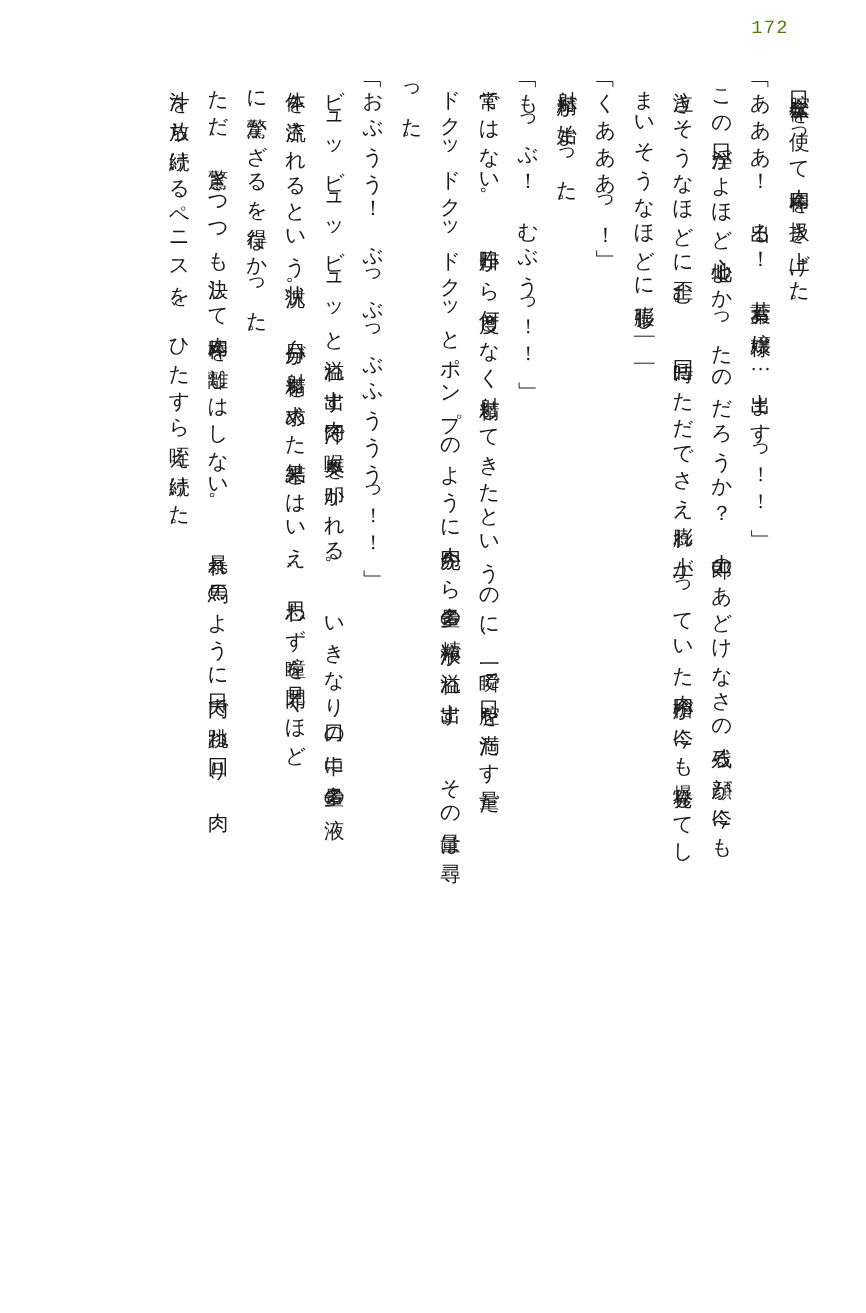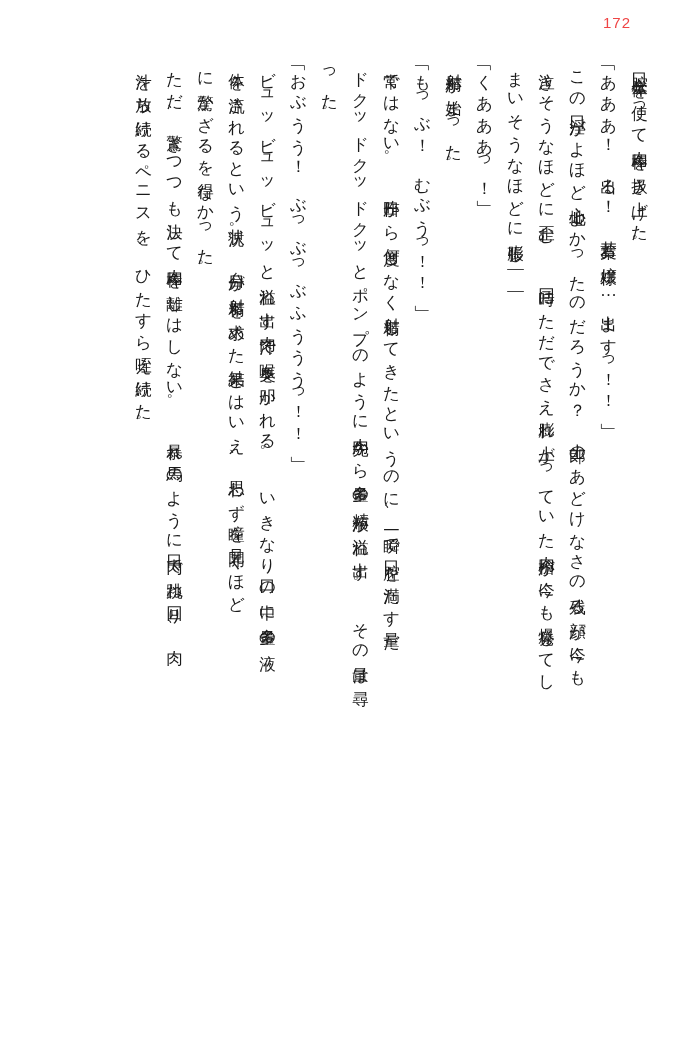--- a/index.html
+++ b/index.html
@@ -15,22 +15,22 @@
     overflow: hidden;
     font-family: "Liberation Serif", "DejaVu Serif", serif;
     color: #1a1a1a;
   }
   #page-number {
     position: absolute;
     top: 14px;
     right: 62px;
     font-size: 15px;
     letter-spacing: 1px;
-    color: #ef4444;
-    font-family: Liberation Sans, sans-serif;
+    color: #4d7c0f;
+    font-family: Liberation Mono, monospace;
   }
   #text-block {
     position: absolute;
     top: 60px;
     right: 46px;
     left: 40px;
     bottom: 28px;
     display: flex;
     flex-direction: row-reverse;
     align-items: flex-start;

